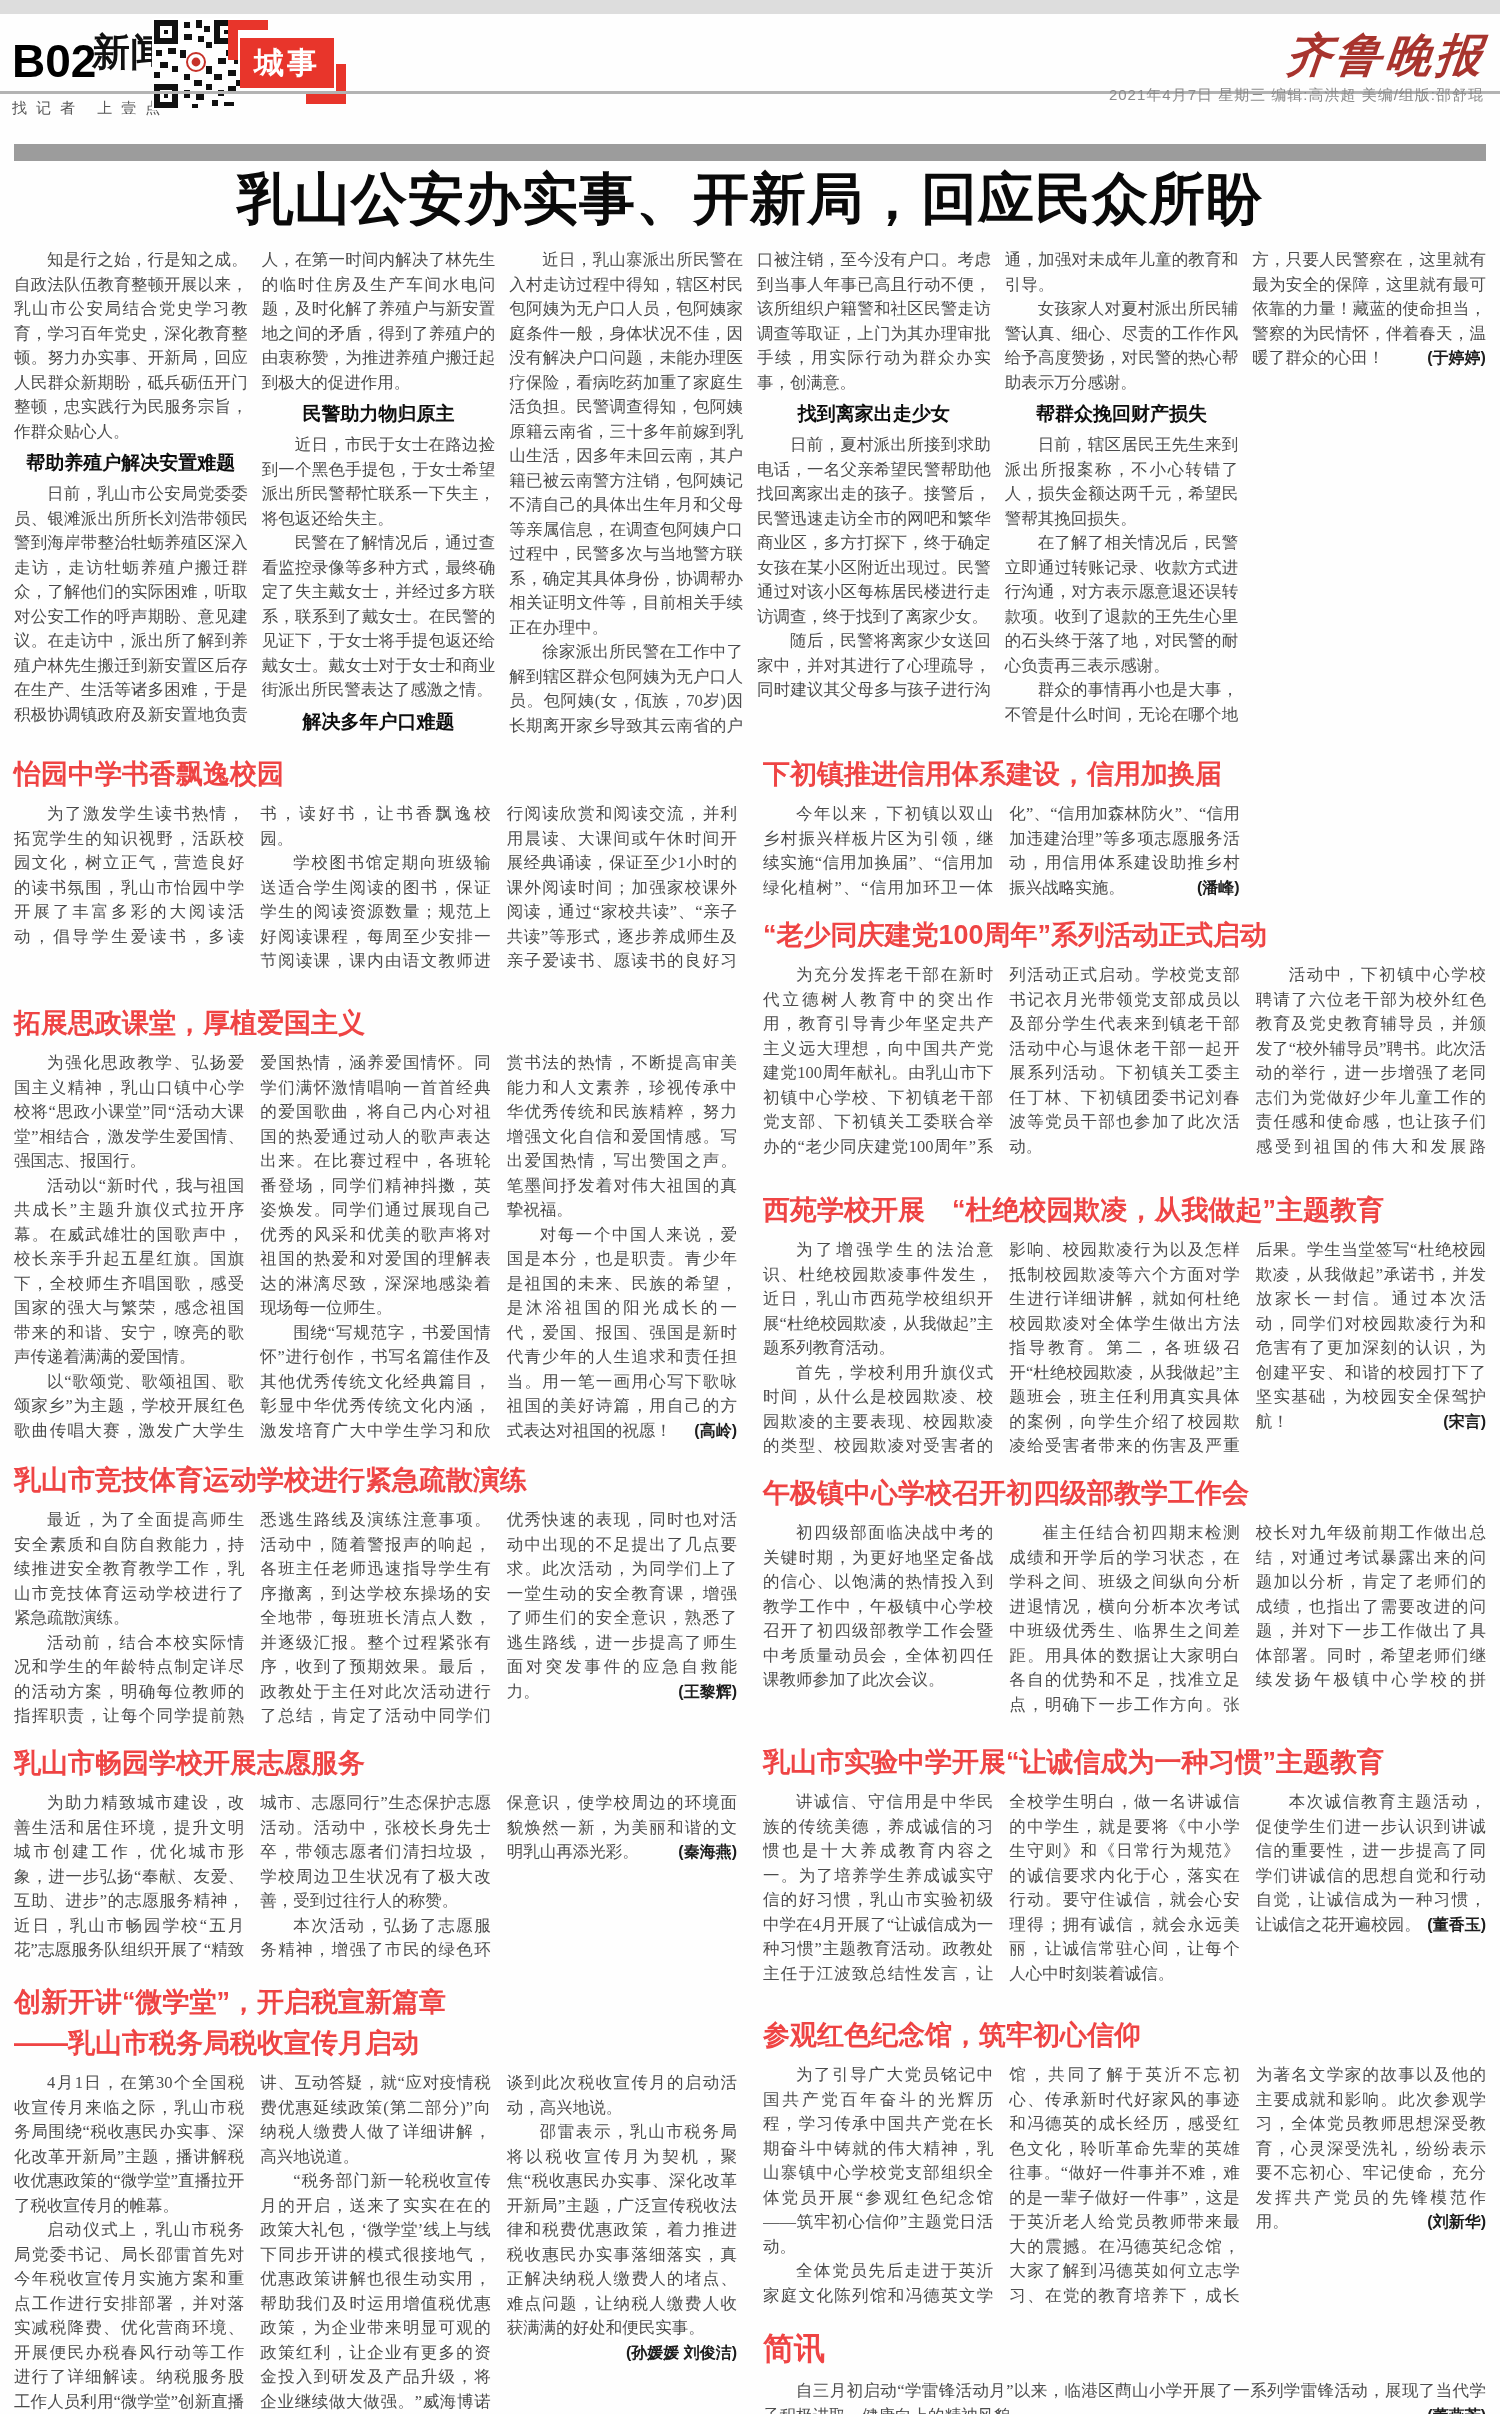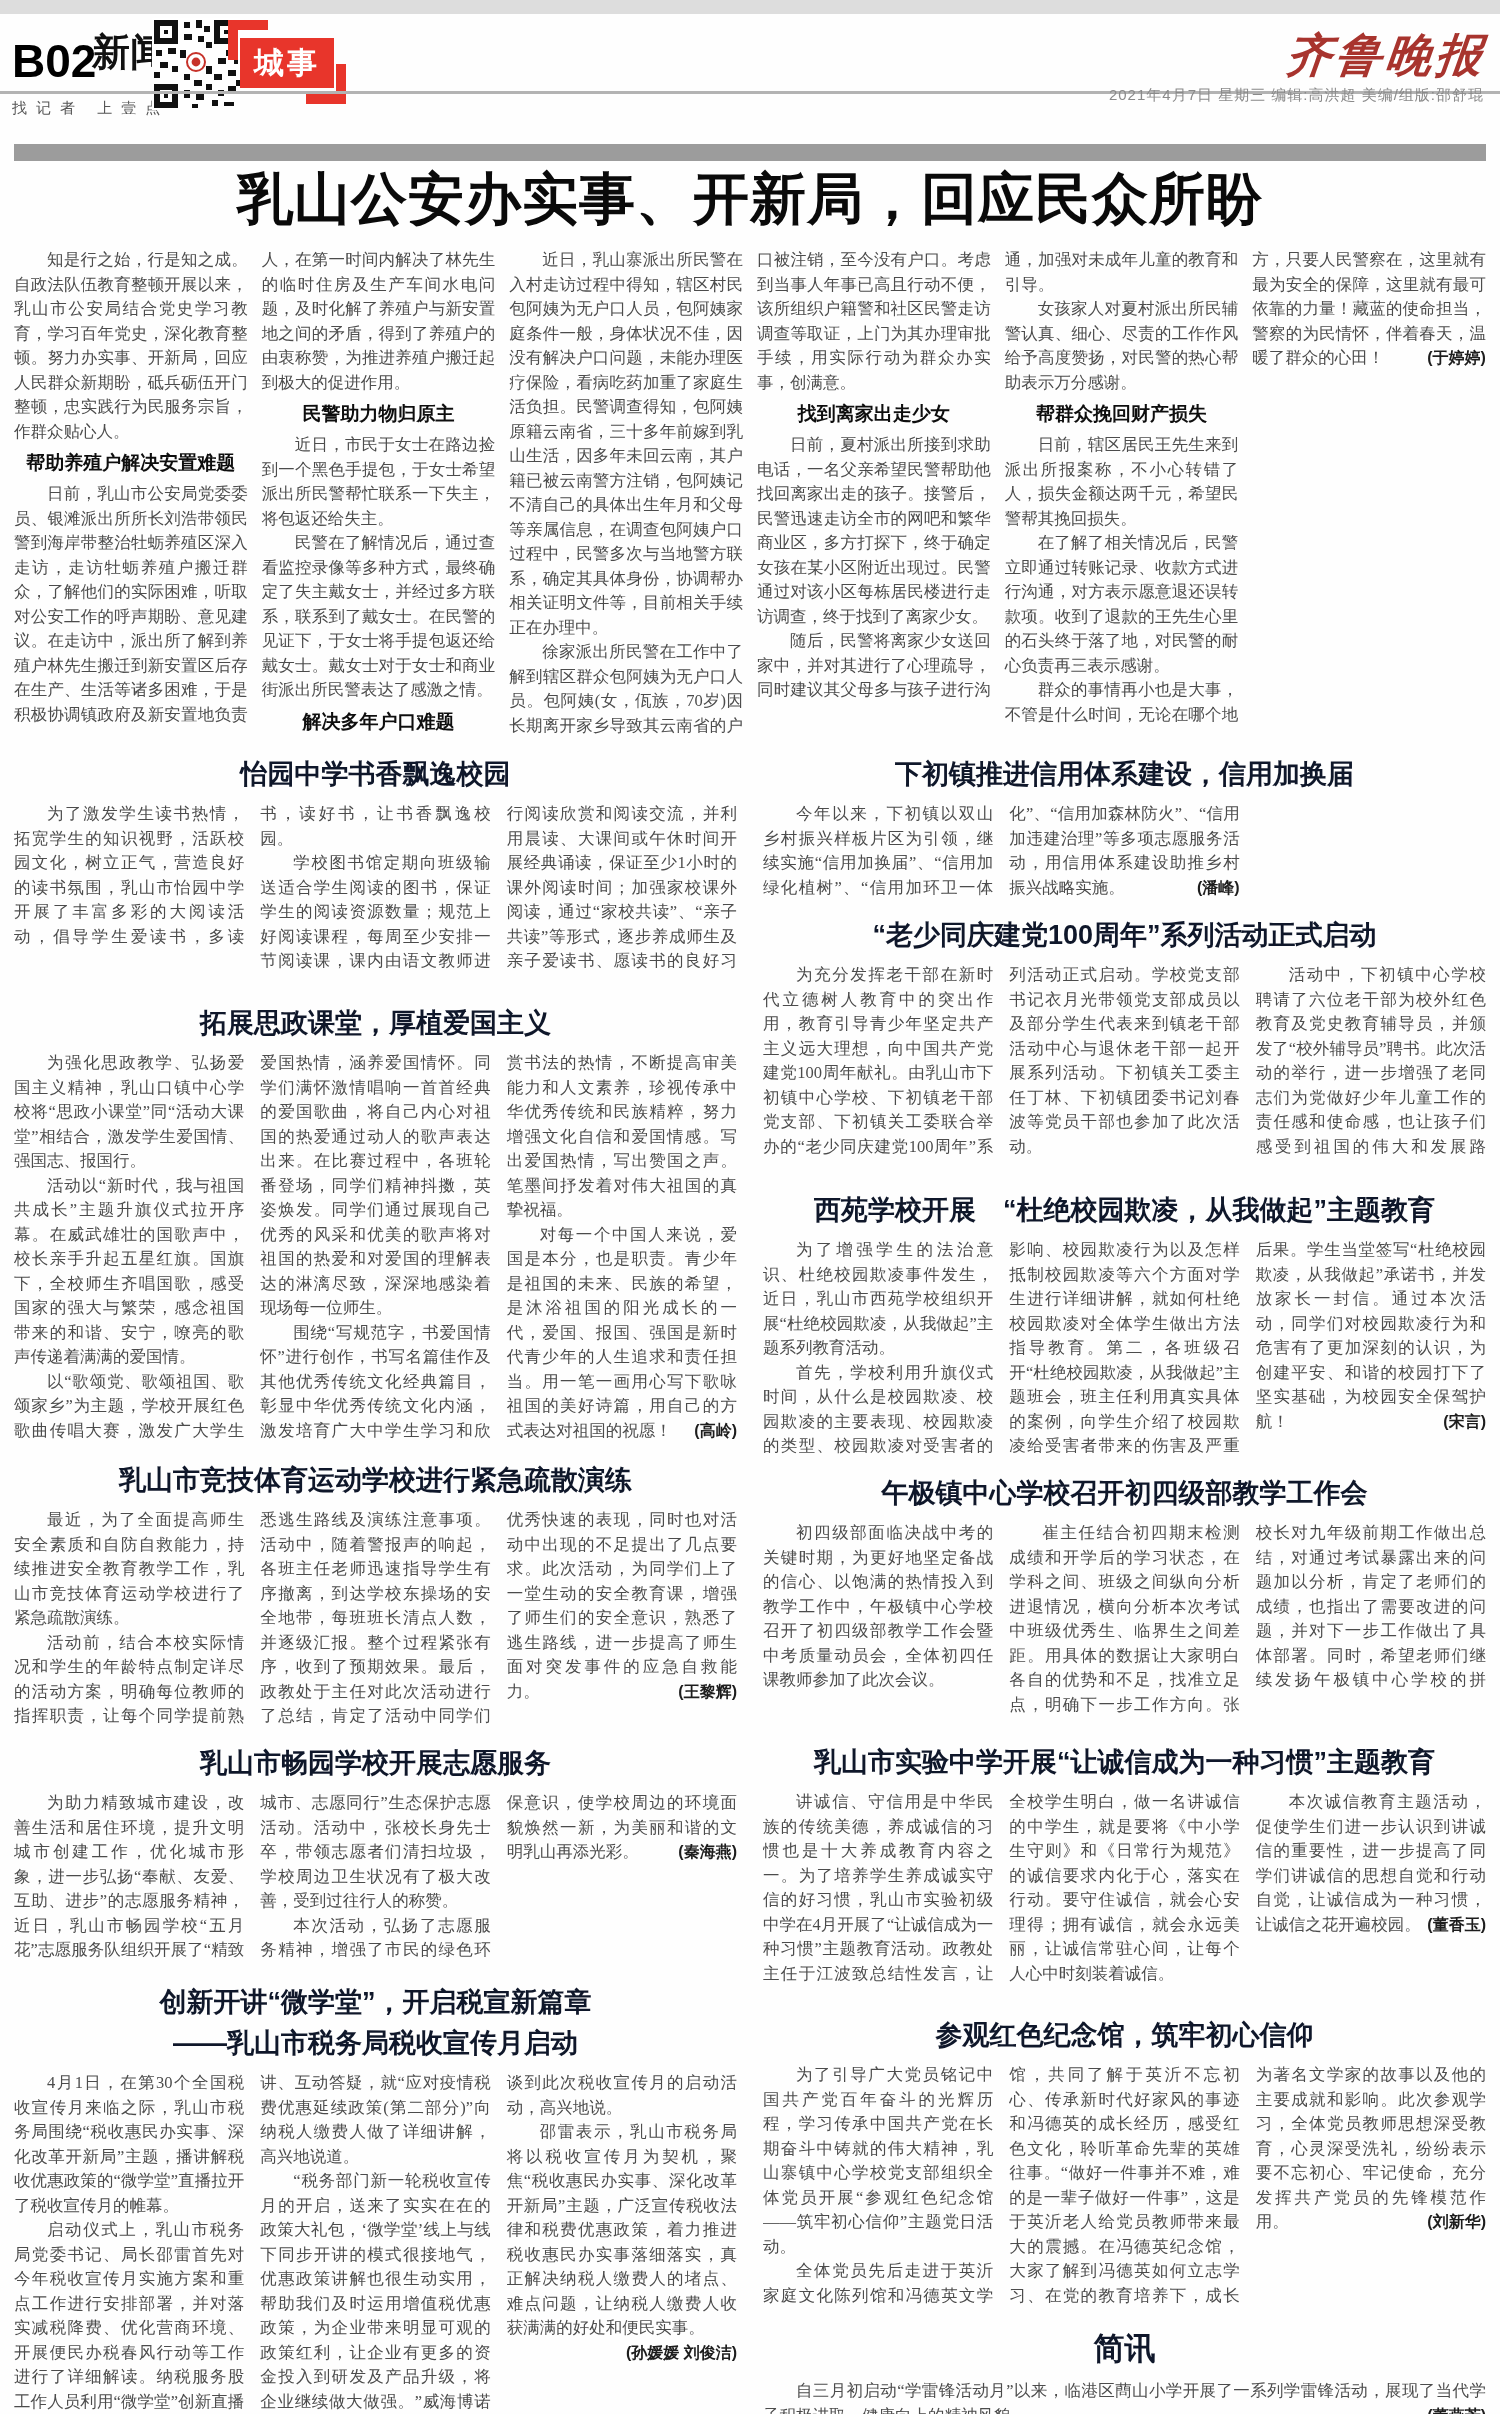--- a/index.html
+++ b/index.html
@@ -32,21 +32,21 @@
   .lead{position:absolute;top:234px;left:14px;width:1472px;height:498px;
         column-count:6;column-gap:14px;column-fill:auto;overflow:hidden;}
   .lead p,.body p{margin:0;text-indent:2em;font-size:16.5px;line-height:24.5px;color:#4c4c4c;text-align:justify;}
   .subhead{font:700 19px/30px "Liberation Sans","DejaVu Sans",sans-serif;color:#0e0e0e;text-align:center;margin:4px 0;}
   .byline{float:right;font-weight:700;color:#1d1d1d;font-family:"Liberation Sans","DejaVu Sans",sans-serif;font-size:16px;text-indent:0;}
 
   
   .halves{position:absolute;top:744px;left:14px;width:1472px;display:flex;gap:26px;}
   .half{width:723px;flex:0 0 723px;}
   .sec{margin-bottom:15px;}
-  .sec-title{margin:0 0 11px;text-align:center;font:700 27px/33px "Liberation Sans","DejaVu Sans",sans-serif;color:#0f172a;}
+  .sec-title{margin:0 0 11px;font:700 27px/33px "Liberation Sans","DejaVu Sans",sans-serif;color:#ef4444;}
   .sec-title.sub{margin-top:-3px;}
   .sec-title.brief{font-size:31px;margin-bottom:14px;}
   .body{column-count:3;column-gap:16px;column-fill:auto;overflow:hidden;}
   .body.single{column-count:auto;column-gap:0;}
 </style>
 </head>
 <body>
 
 <div class="page">
 

